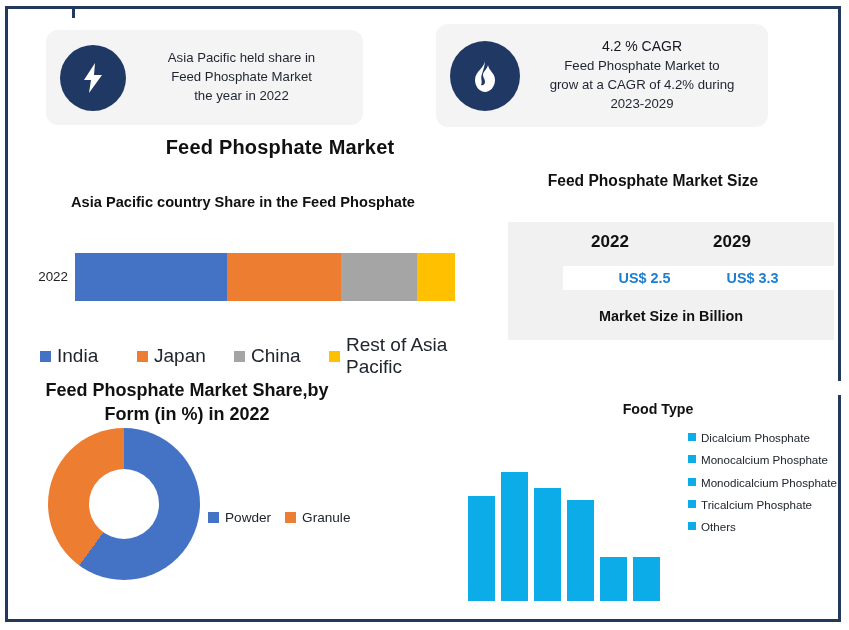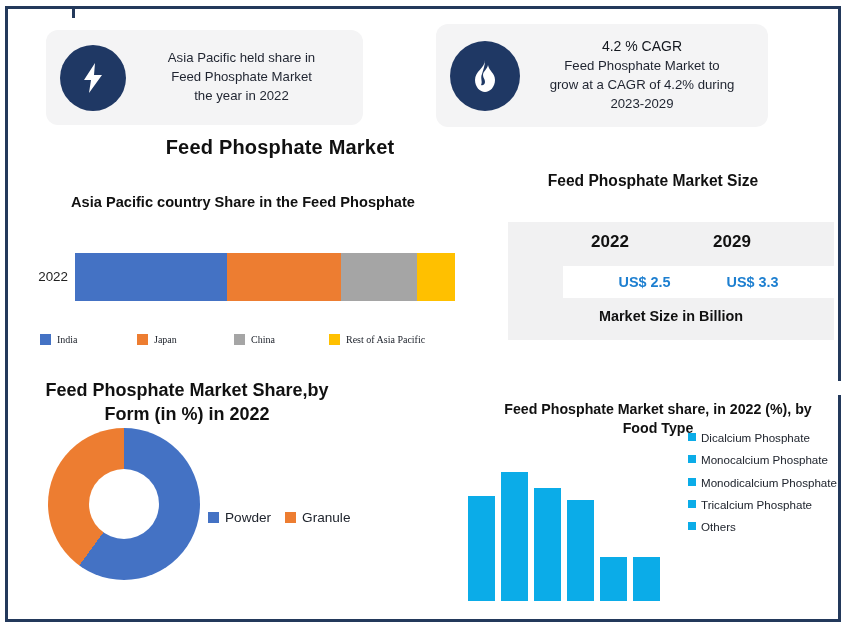--- a/index.html
+++ b/index.html
@@ -58,37 +58,37 @@
   #stacked-cat{
     position:absolute;left:0px;top:16px;width:48px;text-align:right;
     font-size:13.4px;color:#222;
   }
   #stacked-bar{
     position:absolute;left:55px;top:0px;width:380px;height:48px;display:flex;
   }
   #stacked-bar > div{height:100%;}
   #stacked-legend{
     position:absolute;left:40px;top:334px;width:450px;
-    display:flex;font-size:10px;color:#20252e;font-family:Liberation Serif, serif;
+    display:flex;font-size:19px;color:#20252e;
   }
   .lg{display:flex;align-items:center;}
   .lg .sw{width:11px;height:11px;margin-right:6px;flex:0 0 auto;}
 
   
   #size-box{
     position:absolute;left:508px;top:222px;width:326px;height:118px;
     background:#f1f1f2;box-sizing:border-box;
   }
   #size-years{
     position:absolute;left:0;top:10px;width:100%;display:flex;
     justify-content:center;gap:36px;font-size:17px;font-weight:bold;color:#111;
   }
   #size-years span{width:86px;text-align:center;}
   #size-vals{
-    position:absolute;left:55px;top:44px;width:271px;height:32px;background:#fff;
+    position:absolute;left:55px;top:44px;width:271px;height:24px;background:#fff;
     display:flex;justify-content:center;align-items:center;gap:22px;
   }
   #size-vals span{
     width:86px;text-align:center;font-size:14.4px;font-weight:bold;color:#1d7fd0;
   }
   #size-foot{
     position:absolute;left:0;top:86px;width:100%;text-align:center;
     font-size:14.4px;font-weight:bold;color:#111;
   }
 
@@ -212,21 +212,20 @@
       <span class="sw" style="background: rgb(68, 114, 196);"></span>
       <span>Powder</span>
     </div>
     <div class="lg">
       <span class="sw" style="background: rgb(237, 125, 49);"></span>
       <span>Granule</span>
     </div>
   </div>
 
 <div class="sec-title" id="bars-title">
-  <div>Feed Phosphate Market share, in 2022 (%), by</div>
   <div>Food Type</div>
 </div>
 <div id="bars-plot">
     <div class="bar" style="left: 0px; height: 105px; background: rgb(11, 172, 232);"></div>
     <div class="bar" style="left: 33px; height: 129px; background: rgb(11, 172, 232);"></div>
     <div class="bar" style="left: 66px; height: 113px; background: rgb(11, 172, 232);"></div>
     <div class="bar" style="left: 99px; height: 101px; background: rgb(11, 172, 232);"></div>
     <div class="bar" style="left: 132px; height: 44px; background: rgb(11, 172, 232);"></div>
     <div class="bar" style="left: 165px; height: 44px; background: rgb(11, 172, 232);"></div>
   </div>

